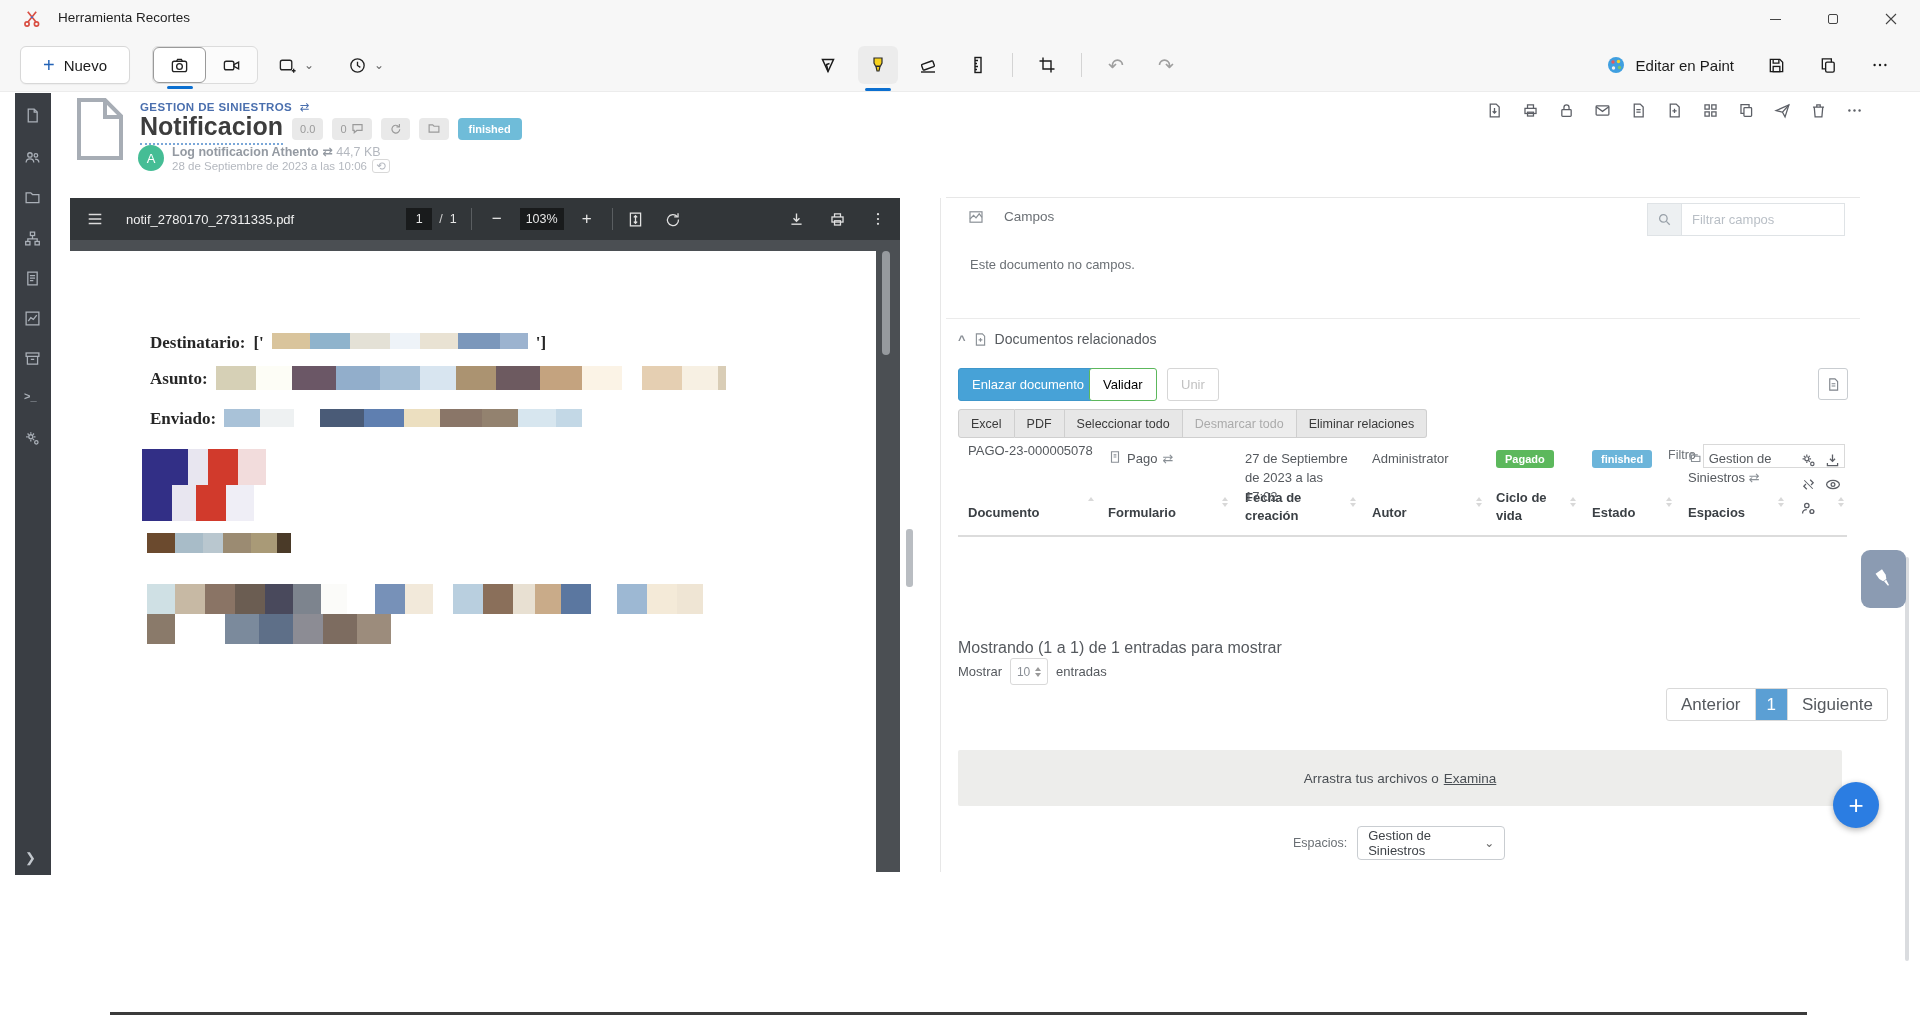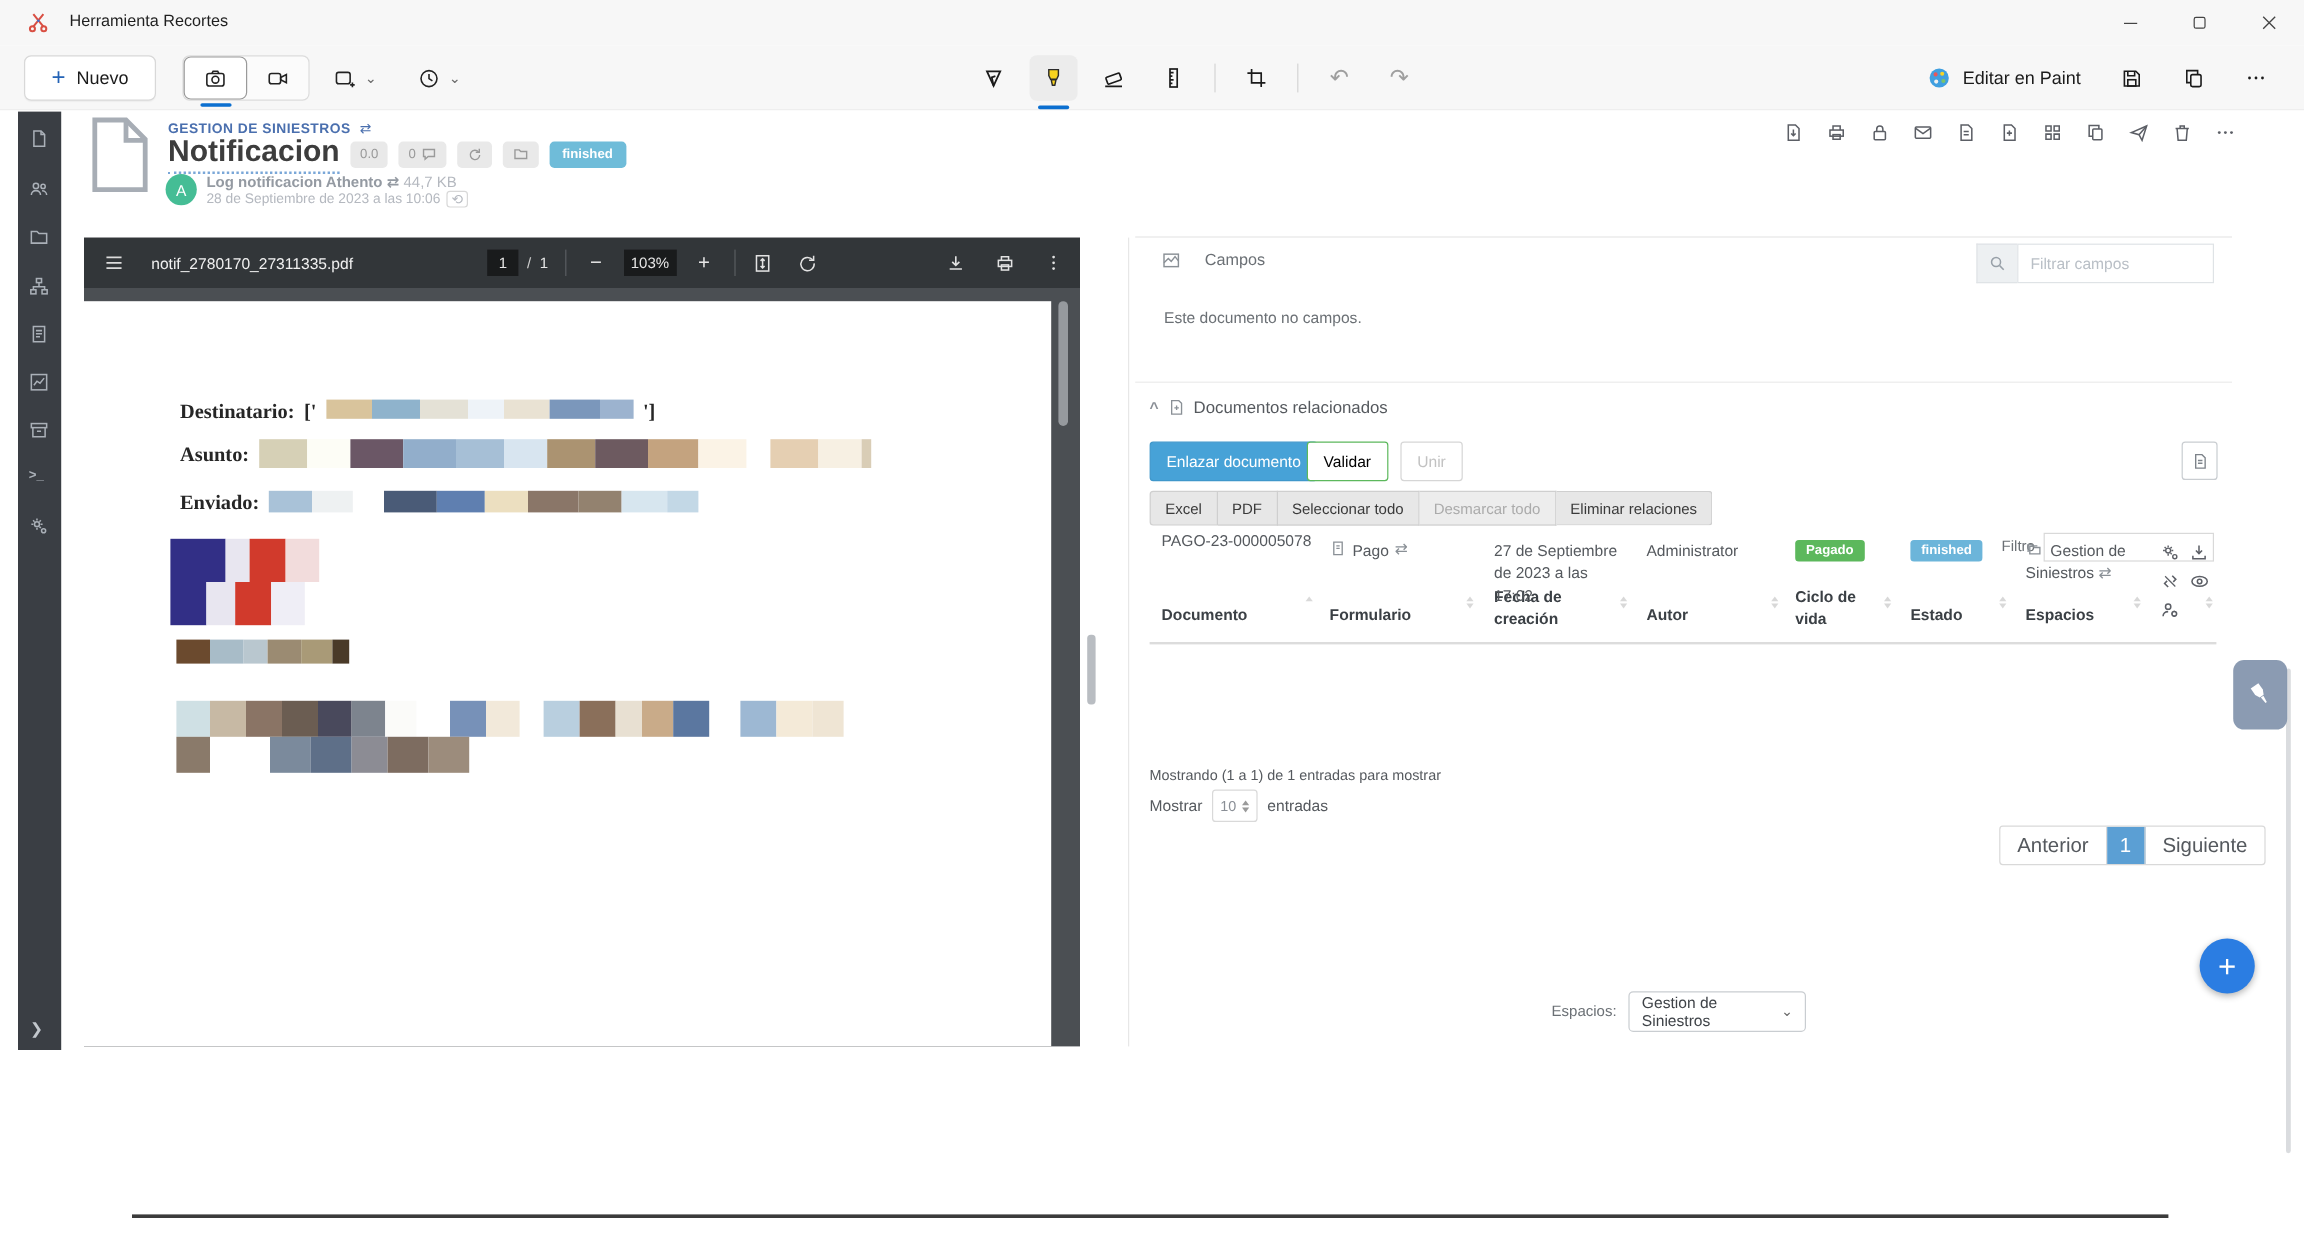--- a/index.html
+++ b/index.html
@@ -116,21 +116,21 @@
   .sort i{display:block;width:0;height:0;border-left:3.5px solid transparent;border-right:3.5px solid transparent}
   .sort i.up{border-bottom:4px solid #b9b9b9}
   .sort i.dn{border-top:4px solid #b9b9b9}
   .tbl-line{position:absolute;left:958px;top:443px;width:889px;height:2px;background:#dcdcdc}
   .td{position:absolute;font-size:13px;color:#55595e;line-height:1.45}
   .badge{display:inline-block;padding:3px 9px;border-radius:3px;color:#fff;font-size:11px;font-weight:bold}
   .badge-green{background:#5cb85c}
   .badge-blue{background:#6cb5da}
   .row-actions{position:absolute;left:1800px;top:360px;width:46px;display:flex;flex-wrap:wrap;gap:7px;color:#8a9096}
 
-  .showing{position:absolute;left:958px;top:547px;font-size:12px;color:#55595e}
+  .showing{position:absolute;left:958px;top:547px;font-size:16px;color:#55595e}
   .show-row{position:absolute;left:958px;top:566px;display:flex;align-items:center;gap:8px;font-size:13px;color:#55595e}
   .num-select{width:38px;height:27px;border:1px solid #d9d9d9;border-radius:3px;display:flex;align-items:center;justify-content:center;gap:5px;font-size:12px;color:#8a8f96;background:#fff}
   .spin{display:flex;flex-direction:column;gap:2px}
   .spin i{display:block;width:0;height:0;border-left:3px solid transparent;border-right:3px solid transparent}
   .spin i.up{border-bottom:4px solid #9a9a9a}
   .spin i.dn{border-top:4px solid #9a9a9a}
   .pagination{position:absolute;left:1666px;top:596px;height:33px;display:flex;border:1px solid #d9d9d9;border-radius:3px;overflow:hidden;background:#fff}
   .pg{display:flex;align-items:center;justify-content:center;font-size:17px;color:#55595e;padding:0 14px;border-right:1px solid #d9d9d9}
   .pg:last-child{border-right:none}
   .pg.active{background:#5b9fd4;color:#fff;padding:0 11px}
@@ -811,20 +811,24 @@
       </span>
       <span>entradas</span>
     </div>
 
     <div class="pagination">
       <span class="pg">Anterior</span>
       <span class="pg active">1</span>
       <span class="pg">Siguiente</span>
     </div>
 
+    <div class="dropzone">
+      <span>Arrastra tus archivos o</span>
+      <u>Examina</u>
+    </div>
 
     <div class="esp-row">
       <span>Espacios:</span>
       <span class="esp-select">
         <span>Gestion de Siniestros</span>
         <span class="chev">⌄</span>
       </span>
     </div>
 
     <div class="fab">+</div>

